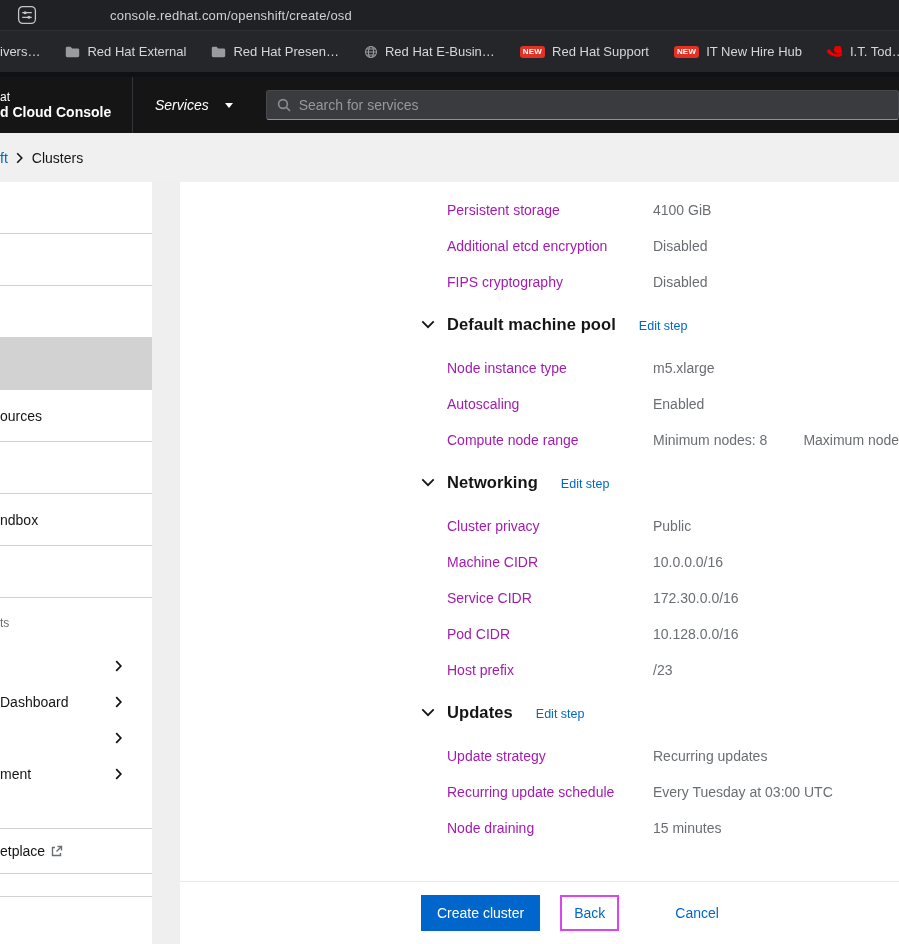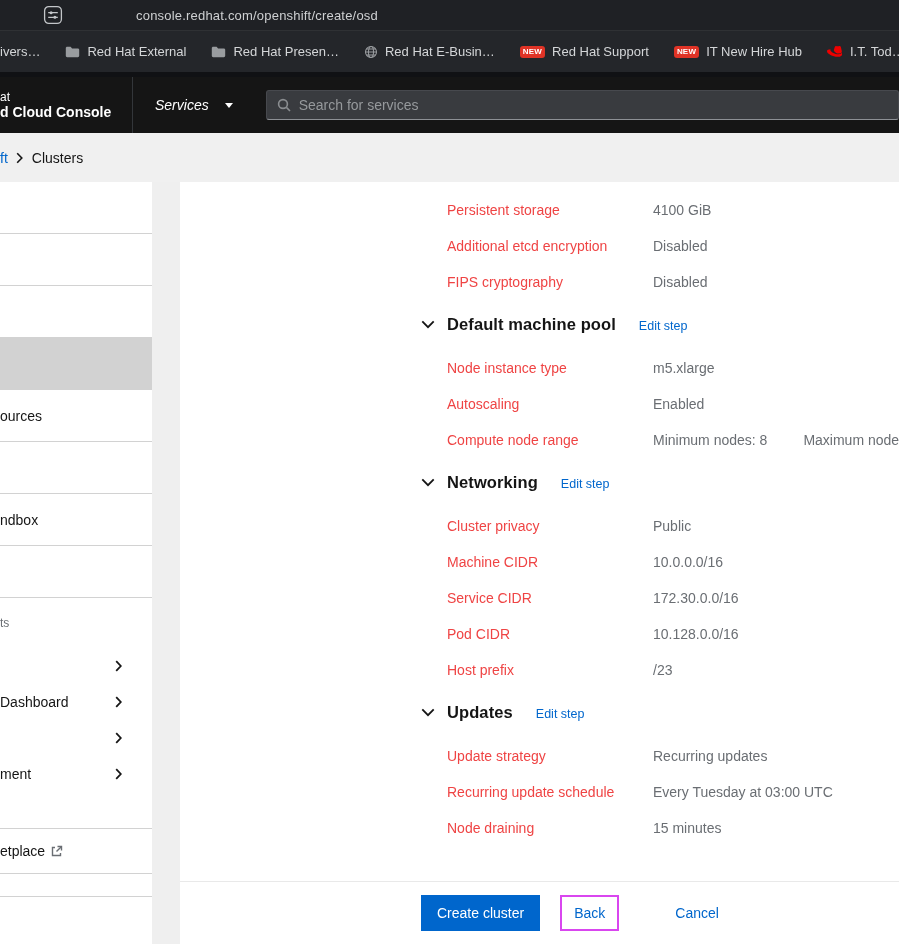--- a/index.html
+++ b/index.html
@@ -1,21 +1,21 @@
 <!DOCTYPE html>
 <html><head>
 <meta charset="utf-8">
 <style>
   *{margin:0;padding:0;box-sizing:border-box;}
   html,body{width:899px;height:944px;overflow:hidden;background:#fff;
     font-family:"Liberation Sans","DejaVu Sans",sans-serif;}
   .screen{position:relative;width:899px;height:944px;overflow:hidden;background:#fff;}
 
   
-  .url-bar{position:absolute;top:0;left:0;right:0;height:30px;background:#1f2125;display:flex;align-items:center;padding-left:26px;}
+  .url-bar{position:absolute;top:0;left:0;right:0;height:30px;background:#1f2125;display:flex;align-items:center;}
   .url-icon{margin-left:17px;display:inline-flex;cursor:pointer;}
   .url-text{margin-left:73px;font-size:13px;color:#ced0d2;letter-spacing:.2px;white-space:nowrap;}
   .bookmarks-bar{position:absolute;top:30px;left:0;right:0;height:42px;background:#24262a;
     border-top:1px solid rgba(255,255,255,.05);display:flex;align-items:center;gap:25px;overflow:hidden;white-space:nowrap;}
   .bookmark-item{display:inline-flex;align-items:center;gap:7px;font-size:13px;color:#d4d6d8;flex:0 0 auto;cursor:pointer;}
   .bm-ic{display:inline-flex;}
   .bm-badge{background:#e03326;color:#fff;font-size:8px;font-weight:bold;border-radius:3px;padding:2px 3px;line-height:1;letter-spacing:.2px;}
   .window-gap{position:absolute;top:72px;left:0;right:0;height:5px;background:#101114;}
 
   
@@ -48,21 +48,21 @@
   .nav-section{height:50px;display:flex;align-items:center;font-size:12px;color:#6a6e73;}
   .nav-expand{height:36px;display:flex;align-items:center;justify-content:space-between;padding-right:30px;font-size:14px;color:#151515;cursor:pointer;}
   .nav-chev{display:inline-flex;}
   .nav-link-row{height:46px;margin-top:36px;border-top:1px solid #d2d2d2;border-bottom:1px solid #d2d2d2;display:flex;align-items:center;font-size:14px;color:#151515;cursor:pointer;}
   .ext-ic{display:inline-flex;margin-left:5px;}
   .nav-bottom-div{margin-top:22px;border-top:1px solid #d2d2d2;height:0;}
 
   
   .review{position:absolute;top:0;left:241px;right:0;padding-top:10px;}
   .dl-row{display:grid;grid-template-columns:206px 1fr;height:36px;align-items:center;padding-left:26px;font-size:14px;}
-  .dl-label{color:#ef4444;white-space:nowrap;}
+  .dl-label{color:#a21caf;white-space:nowrap;}
   .dl-value{color:#6a6e73;display:flex;gap:36px;white-space:nowrap;}
   .section-head{height:36px;margin:6px 0 8px 0;display:flex;align-items:center;}
   .sec-caret{display:inline-flex;width:14px;cursor:pointer;}
   .sec-title{margin-left:12px;font-size:16.5px;font-weight:bold;color:#151515;letter-spacing:.1px;white-space:nowrap;}
   .edit-link{margin-left:23px;margin-top:4px;font-size:12.5px;color:#0066cc;cursor:pointer;white-space:nowrap;}
 
   
   .wizard-footer{position:absolute;left:0;right:0;bottom:0;height:63px;background:#fff;border-top:1px solid #e9e9e9;padding:13px 0 0 241px;display:flex;align-items:flex-start;}
   .btn{font-family:inherit;font-size:14px;height:36px;cursor:pointer;white-space:nowrap;}
   .btn.primary{background:#0066cc;color:#fff;border:none;padding:0 16px;}

